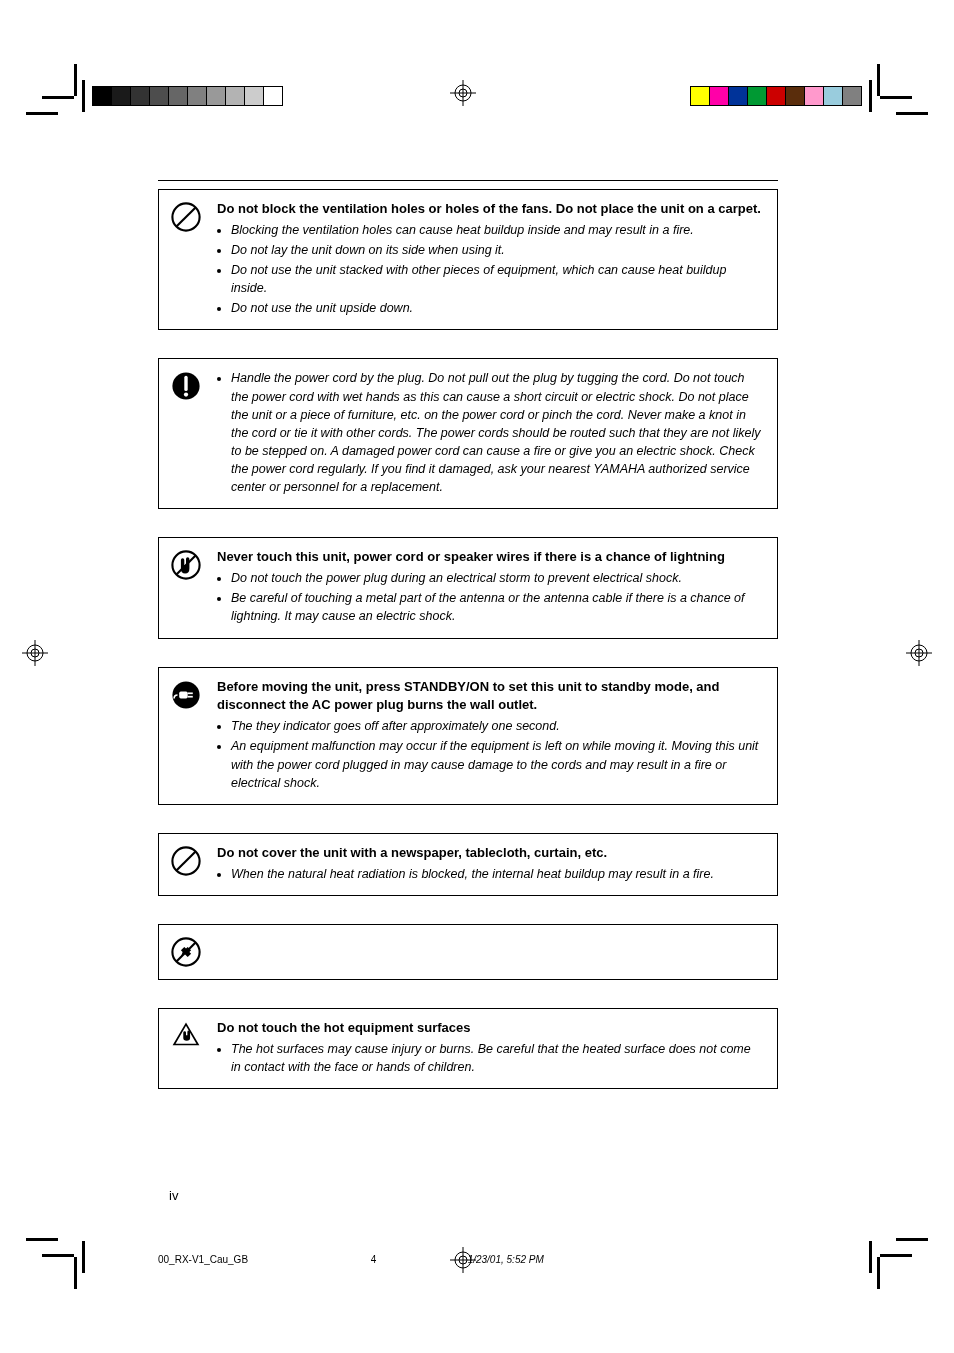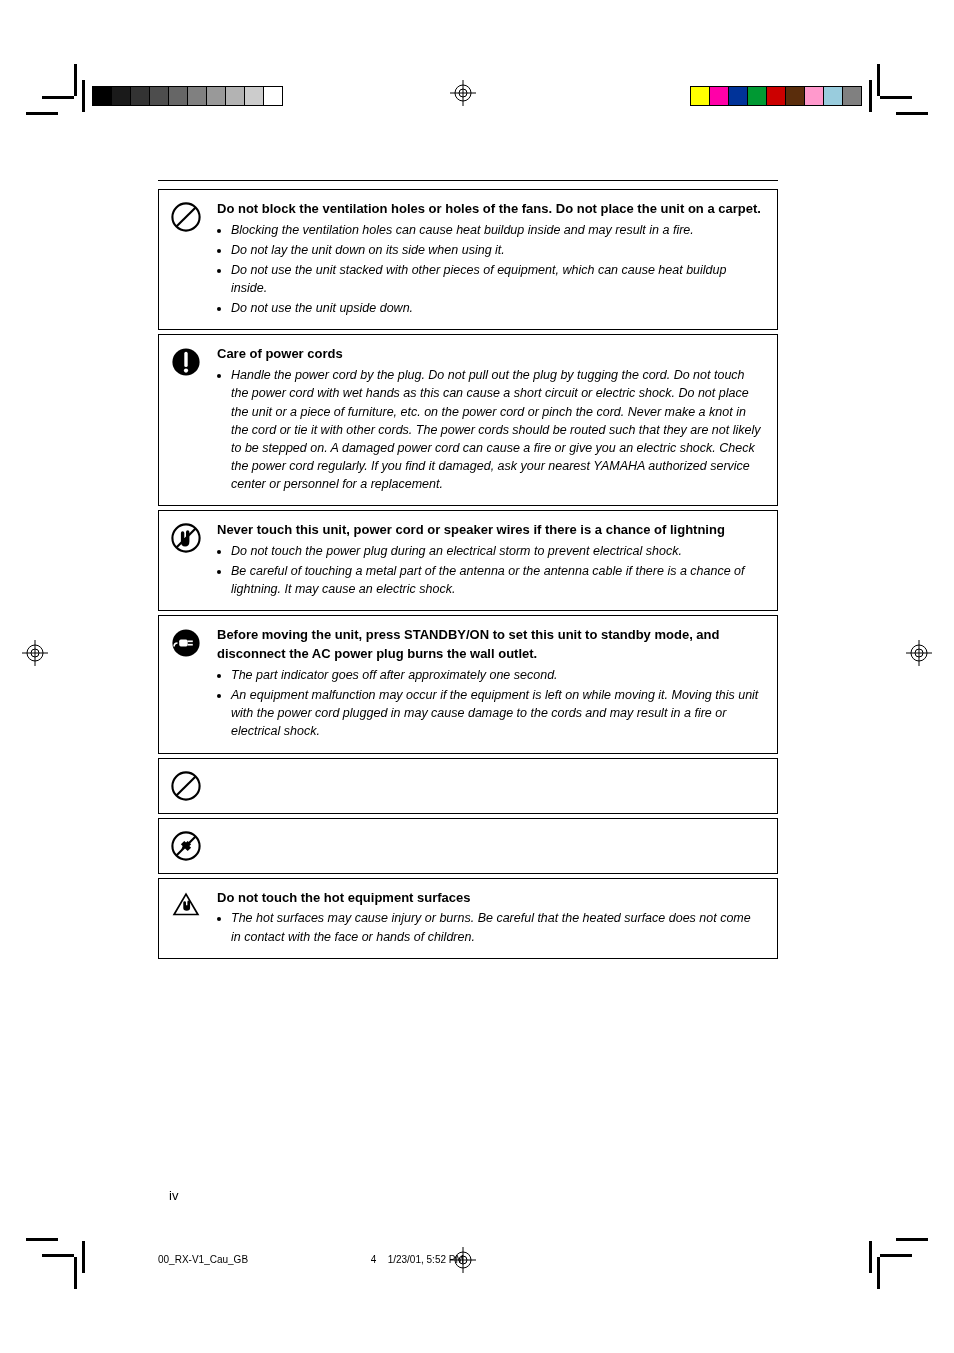--- a/index.html
+++ b/index.html
@@ -95,21 +95,21 @@
     flex-shrink: 0;
   }
   .caution-line .label {
     font-weight: bold;
     font-size: 15px;
     line-height: 18px;
   }
 
   .box {
     border: 1.5px solid #000;
-    margin-bottom: 4px;
+    margin-bottom: 28px;
     display: flex;
     align-items: flex-start;
     padding: 10px 14px 10px 10px;
     gap: 14px;
   }
   .box .icon {
     width: 34px;
     height: 34px;
     flex-shrink: 0;
   }
@@ -144,20 +144,22 @@
     left: 158px;
     bottom: 88px;
     font-size: 10px;
     color: #000;
   }
   .slug .pgnum {
     display: inline-block;
     min-width: 14px;
   }
   .slug .time {
+    margin-left: 80px;
+    font-style: italic;
   }
 </style>
 </head>
 <body>
 
 <div class="crop-mark crop-tl-h"></div>
 <div class="crop-mark crop-tl-v"></div>
 <div class="crop-mark crop-tl-h2"></div>
 <div class="crop-mark crop-tl-v2"></div>
 <div class="crop-mark crop-tr-h"></div>
@@ -256,21 +258,20 @@
 
   <div class="box">
     <span class="icon">
       <svg viewBox="0 0 40 40">
           <circle cx="20" cy="20" r="16" fill="#000"></circle>
           <line x1="20" y1="10" x2="20" y2="24" stroke="#fff" stroke-width="4" stroke-linecap="round"></line>
           <circle cx="20" cy="30" r="2.5" fill="#fff"></circle>
         </svg>
     </span>
     <div class="body">
-      <div class="title">Care of power cords</div>
       <ul>
         <li>Handle the power cord by the plug. Do not pull out the plug by tugging the cord. Do not touch the power cord with wet hands as this can cause a short circuit or electric shock. Do not place the unit or a piece of furniture, etc. on the power cord or pinch the cord. Never make a knot in the cord or tie it with other cords. The power cords should be routed such that they are not likely to be stepped on. A damaged power cord can cause a fire or give you an electric shock. Check the power cord regularly. If you find it damaged, ask your nearest YAMAHA authorized service center or personnel for a replacement.</li>
       </ul>
     </div>
   </div>
 
   <div class="box">
     <span class="icon">
       <svg viewBox="0 0 40 40">
           <circle cx="20" cy="20" r="16" fill="none" stroke="#000" stroke-width="2.5"></circle>
@@ -293,33 +294,39 @@
           <circle cx="20" cy="20" r="16" fill="#000"></circle>
           <rect x="12" y="16" width="10" height="8" rx="2" fill="#fff"></rect>
           <line x1="22" y1="18" x2="28" y2="18" stroke="#fff" stroke-width="2"></line>
           <line x1="22" y1="22" x2="28" y2="22" stroke="#fff" stroke-width="2"></line>
           <path d="M10 20 Q6 20 6 24" fill="none" stroke="#fff" stroke-width="2"></path>
         </svg>
     </span>
     <div class="body">
       <div class="title">Before moving the unit, press STANDBY/ON to set this unit to standby mode, and disconnect the AC power plug burns the wall outlet.</div>
       <ul>
-        <li>The part indicator goes off after approximately one second.</li>
+        <li>The they indicator goes off after approximately one second.</li>
         <li>An equipment malfunction may occur if the equipment is left on while moving it. Moving this unit with the power cord plugged in may cause damage to the cords and may result in a fire or electrical shock.</li>
       </ul>
     </div>
   </div>
 
   <div class="box">
     <span class="icon">
       <svg viewBox="0 0 40 40">
           <circle cx="20" cy="20" r="16" fill="none" stroke="#000" stroke-width="2.5"></circle>
           <line x1="9" y1="31" x2="31" y2="9" stroke="#000" stroke-width="2.5"></line>
         </svg>
     </span>
+    <div class="body">
+      <div class="title">Do not cover the unit with a newspaper, tablecloth, curtain, etc.</div>
+      <ul>
+        <li>When the natural heat radiation is blocked, the internal heat buildup may result in a fire.</li>
+      </ul>
+    </div>
   </div>
 
   <div class="box">
     <span class="icon">
       <svg viewBox="0 0 40 40">
           <circle cx="20" cy="20" r="16" fill="none" stroke="#000" stroke-width="2.5"></circle>
           <path d="M14 26 L18 22 L22 26 L26 22 L24 20 L26 18 L22 14 L20 16 L18 14 L14 18 L16 20 Z" fill="#000"></path>
           <line x1="9" y1="31" x2="31" y2="9" stroke="#000" stroke-width="2.5"></line>
         </svg>
     </span>

